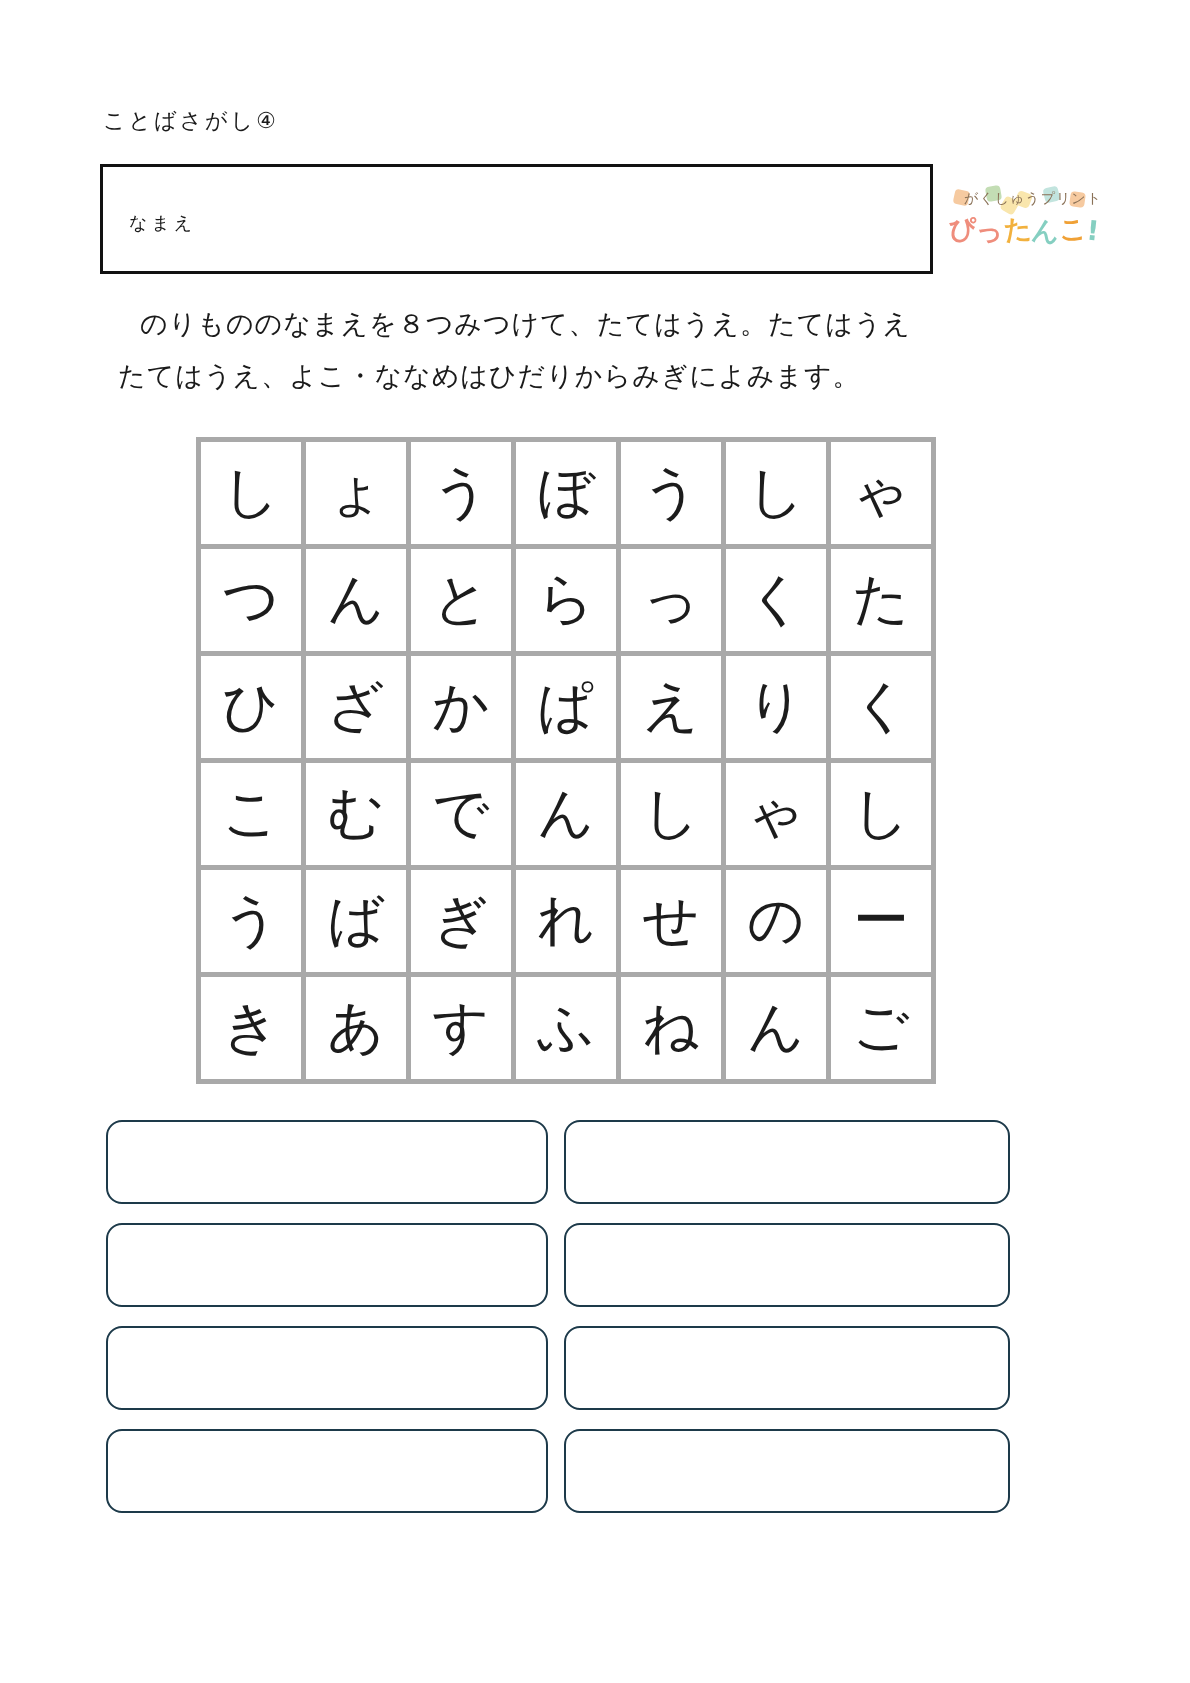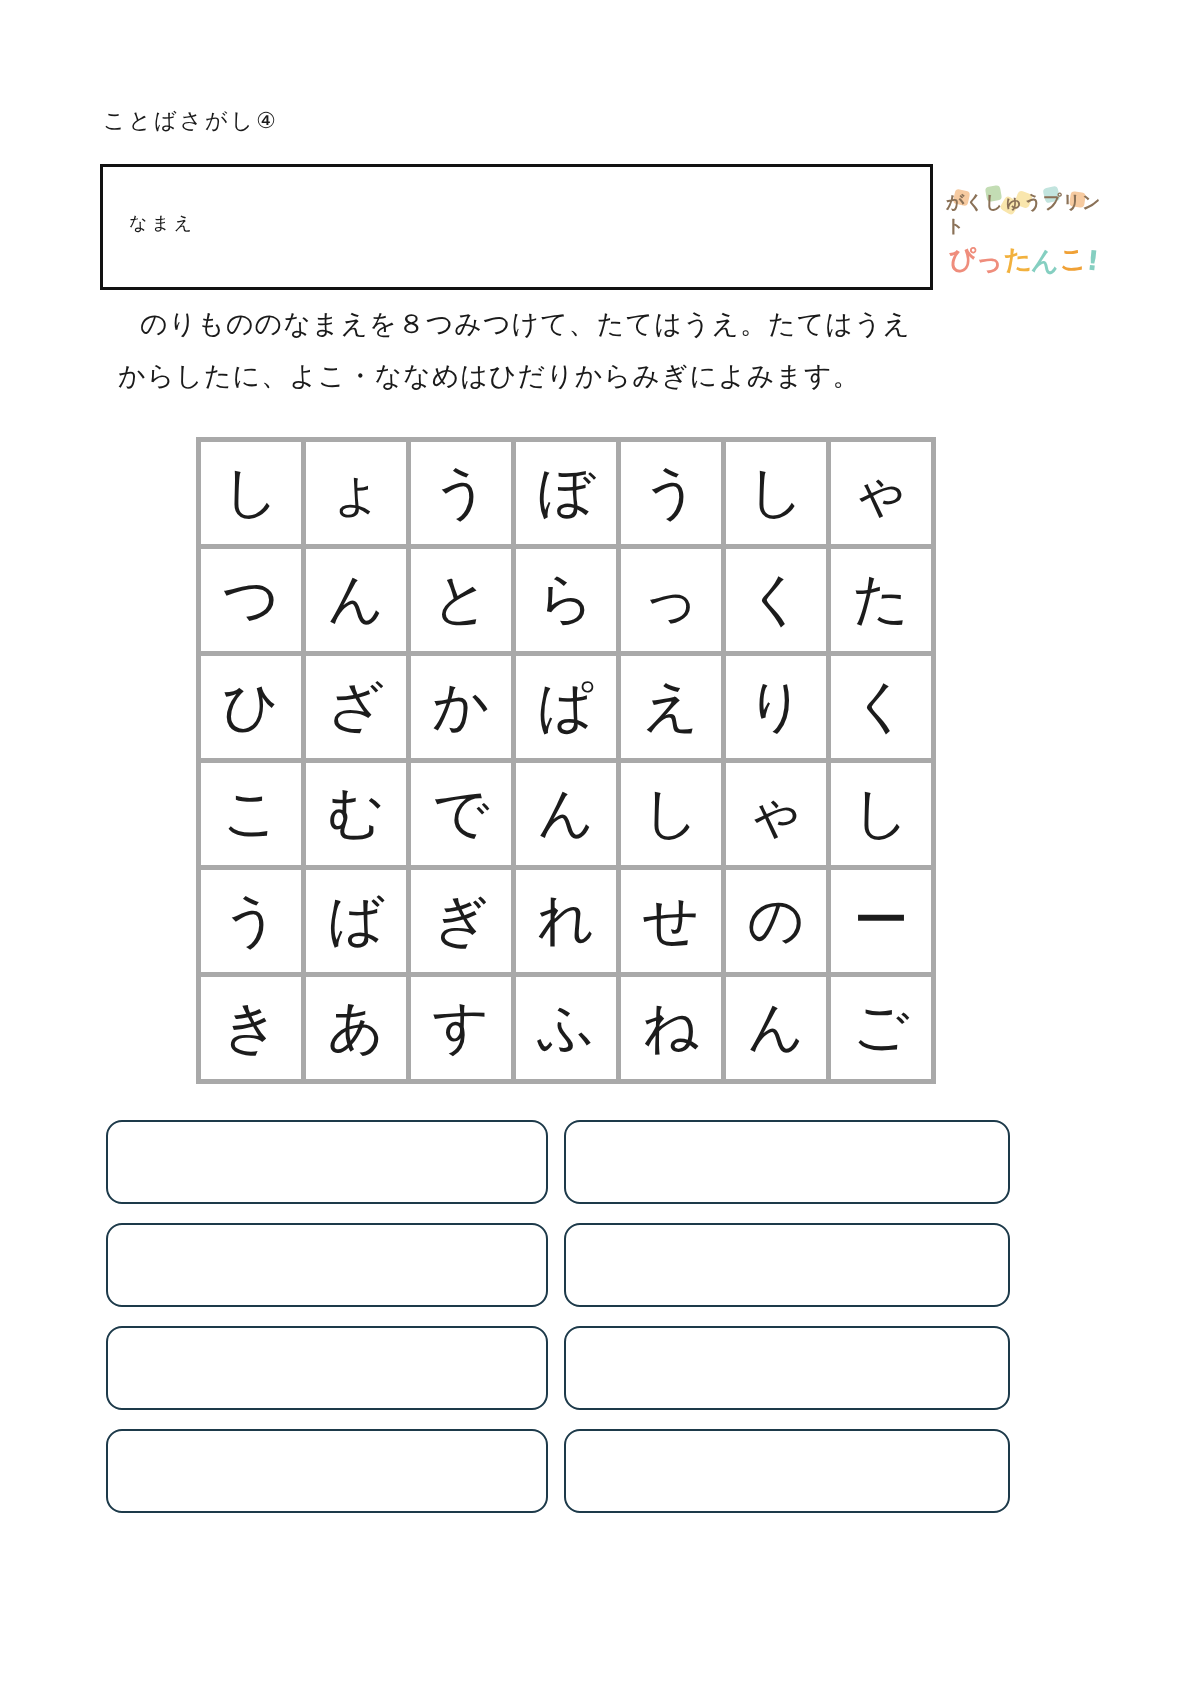--- a/index.html
+++ b/index.html
@@ -15,42 +15,42 @@
 
   
   .title{
     position:absolute;left:103px;top:82px;
     font-size:22px;letter-spacing:3px;color:#1a1a1a;
   }
 
   
   .name-box{
     position:absolute;left:100px;top:140px;
-    width:833px;height:126px;
+    width:833px;height:110px;
     border:3px solid #111111;background:#ffffff;
     box-sizing:border-box;
   }
   .name-label{
     position:absolute;left:26px;top:44px;
     font-size:18px;letter-spacing:4px;color:#1a1a1a;
   }
 
   
   .logo{position:absolute;left:946px;top:160px;width:156px;height:78px;}
   .logo-pieces{position:absolute;left:0;top:0;width:100%;height:40px;z-index:1;}
   .logo-pieces span{position:absolute;width:15px;height:15px;border-radius:4px;display:block;}
   .logo-pieces span:nth-child(1){left:8px;top:6px;transform:rotate(12deg);}
   .logo-pieces span:nth-child(2){left:40px;top:2px;transform:rotate(-10deg);}
   .logo-pieces span:nth-child(3){left:70px;top:8px;transform:rotate(20deg);}
   .logo-pieces span:nth-child(4){left:98px;top:3px;transform:rotate(-14deg);}
   .logo-pieces span:nth-child(5){left:124px;top:8px;transform:rotate(8deg);}
   .logo-pieces span:nth-child(6){left:56px;top:14px;transform:rotate(30deg);}
   .logo-top{
     position:relative;z-index:2;
-    font-size:18px;font-weight:bold;text-align:left;
+    font-size:14px;font-weight:normal;text-align:right;
     letter-spacing:1px;padding-top:6px;
   }
   .logo-main{
     position:relative;z-index:2;
     font-size:27px;font-weight:bold;text-align:center;
     letter-spacing:0;margin-top:3px;
   }
   .logo-main span{display:inline-block;}
   .logo-main span:nth-child(odd){transform:rotate(-5deg);}
   .logo-main span:nth-child(even){transform:rotate(6deg) translateY(2px);}
@@ -111,21 +111,21 @@
         <span style="background: rgb(194, 228, 222);"></span>
         <span style="background: rgb(246, 202, 160);"></span>
         <span style="background: rgb(249, 230, 173);"></span>
       </div>
     <div class="logo-top" style="color: rgb(138, 113, 87);">がくしゅうプリント</div>
     <div class="logo-main"><span style="color: rgb(239, 141, 124);">ぴ</span><span style="color: rgb(239, 141, 124);">っ</span><span style="color: rgb(242, 177, 61);">た</span><span style="color: rgb(133, 207, 193);">ん</span><span style="color: rgb(240, 161, 54);">こ</span><span style="color: rgb(133, 207, 193);">!</span></div>
   </div>
 
   <div class="instructions">
     <span class="instr-line1">のりもののなまえを８つみつけて、たてはうえ。たてはうえ</span>
-    <span class="instr-line2">からしたに、よこ・ななめはひだりからみぎによみます。</span>
+    <span class="instr-line2">たてはうえ、よこ・ななめはひだりからみぎによみます。</span>
   </div>
 
   <div class="letter-grid">
       <div class="cell">し</div>
       <div class="cell">ょ</div>
       <div class="cell">う</div>
       <div class="cell">ぼ</div>
       <div class="cell">う</div>
       <div class="cell">し</div>
       <div class="cell">ゃ</div>

